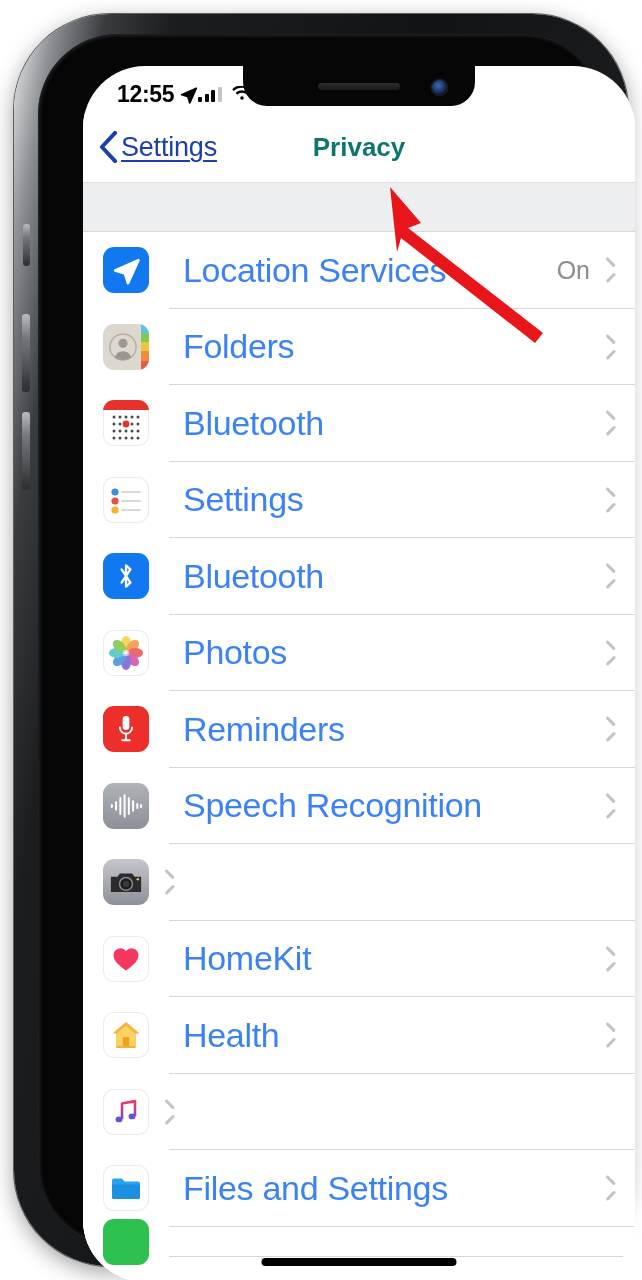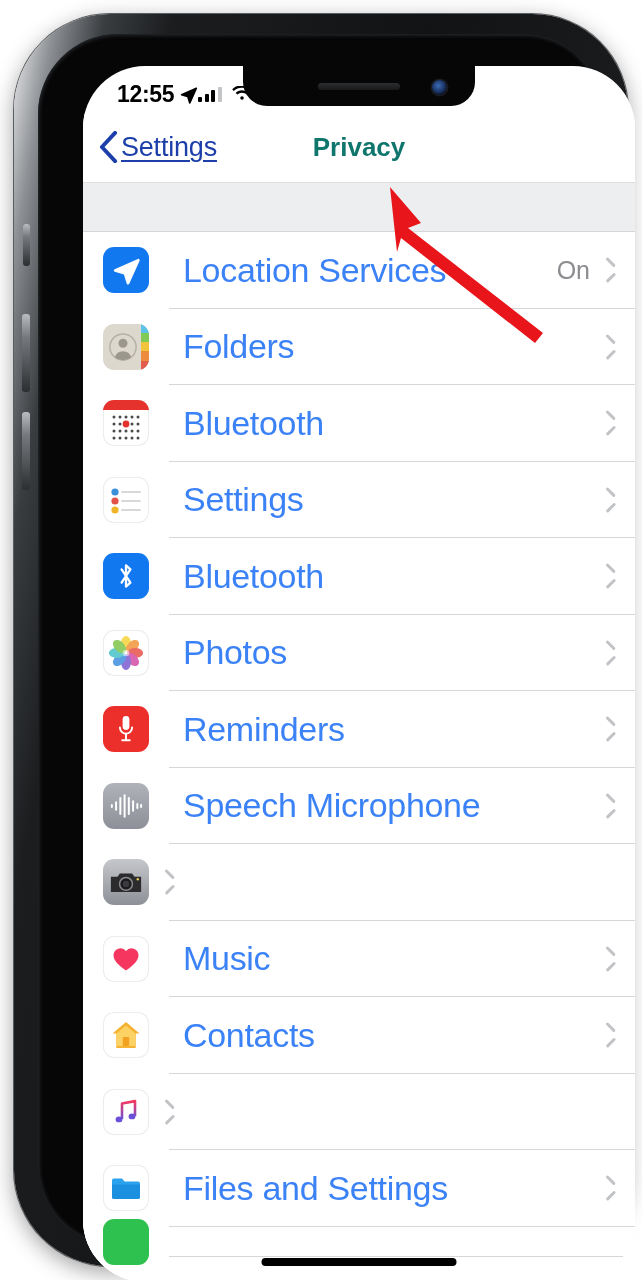--- a/index.html
+++ b/index.html
@@ -350,21 +350,21 @@
                   <path d="M7.5 10v8"></path>
                   <path d="M12 5.5v17"></path>
                   <path d="M16.5 2.5v23"></path>
                 <path d="M21 5.5v17"></path>
                   <path d="M25.5 9v10"></path>
                   <path d="M30 12v4"></path>
                   <path d="M34 13v2"></path>
               </g>
             </svg>
           </span>
-          <span class="row-label">Speech Microphone</span>
+          <span class="row-label">Speech Recognition</span>
           <span class="row-value"></span>
           <span class="chev"></span>
         </div>
 
         <div class="row">
           <span class="icon ic-camera">
             <svg width="34" height="28" viewBox="0 0 36 28">
               <path d="M2 8.5h7l2.5-3.5h13L27 8.5h7v16H2z" fill="#2b2b2e" rx="2"></path>
               <circle cx="18" cy="16" r="6.8" fill="#1b1b1e" stroke="#8a8a8e" stroke-width="1.6"></circle>
               <circle cx="18" cy="16" r="3.4" fill="#3a3a3e"></circle>
@@ -374,34 +374,34 @@
           <span class="row-value"></span>
           <span class="chev"></span>
         </div>
 
         <div class="row">
           <span class="icon ic-white">
             <svg width="28" height="26" viewBox="0 0 28 26">
               <path d="M14 24.5C6 18.8 1.5 14.2 1.5 9.2A7 7 0 0 1 14 5a7 7 0 0 1 12.5 4.2c0 5-4.5 9.6-12.5 15.3z" fill="#f5375f"></path>
             </svg>
           </span>
-          <span class="row-label">Music</span>
+          <span class="row-label">HomeKit</span>
           <span class="row-value"></span>
           <span class="chev"></span>
         </div>
 
         <div class="row">
           <span class="icon ic-white">
             <svg width="32" height="30" viewBox="0 0 32 30">
               <path d="M16 2 2.5 13.5h3.8V28h19.4V13.5h3.8z" fill="#f5b233"></path>
               <path d="M16 5.5 6.5 13.8V26h19V13.8z" fill="#fdd264"></path>
               <rect x="12.8" y="17" width="6.4" height="9" fill="#f2a01f" rx="1"></rect>
             </svg>
           </span>
-          <span class="row-label">Contacts</span>
+          <span class="row-label">Health</span>
           <span class="row-value"></span>
           <span class="chev"></span>
         </div>
 
         <div class="row">
           <span class="icon ic-white">
             <svg width="30" height="30" viewBox="0 0 30 30">
               <defs>
                   <linearGradient id="mg" x1="0" y1="0" x2="0" y2="1">
                 <stop offset="0" stop-color="#f5385f"></stop>

